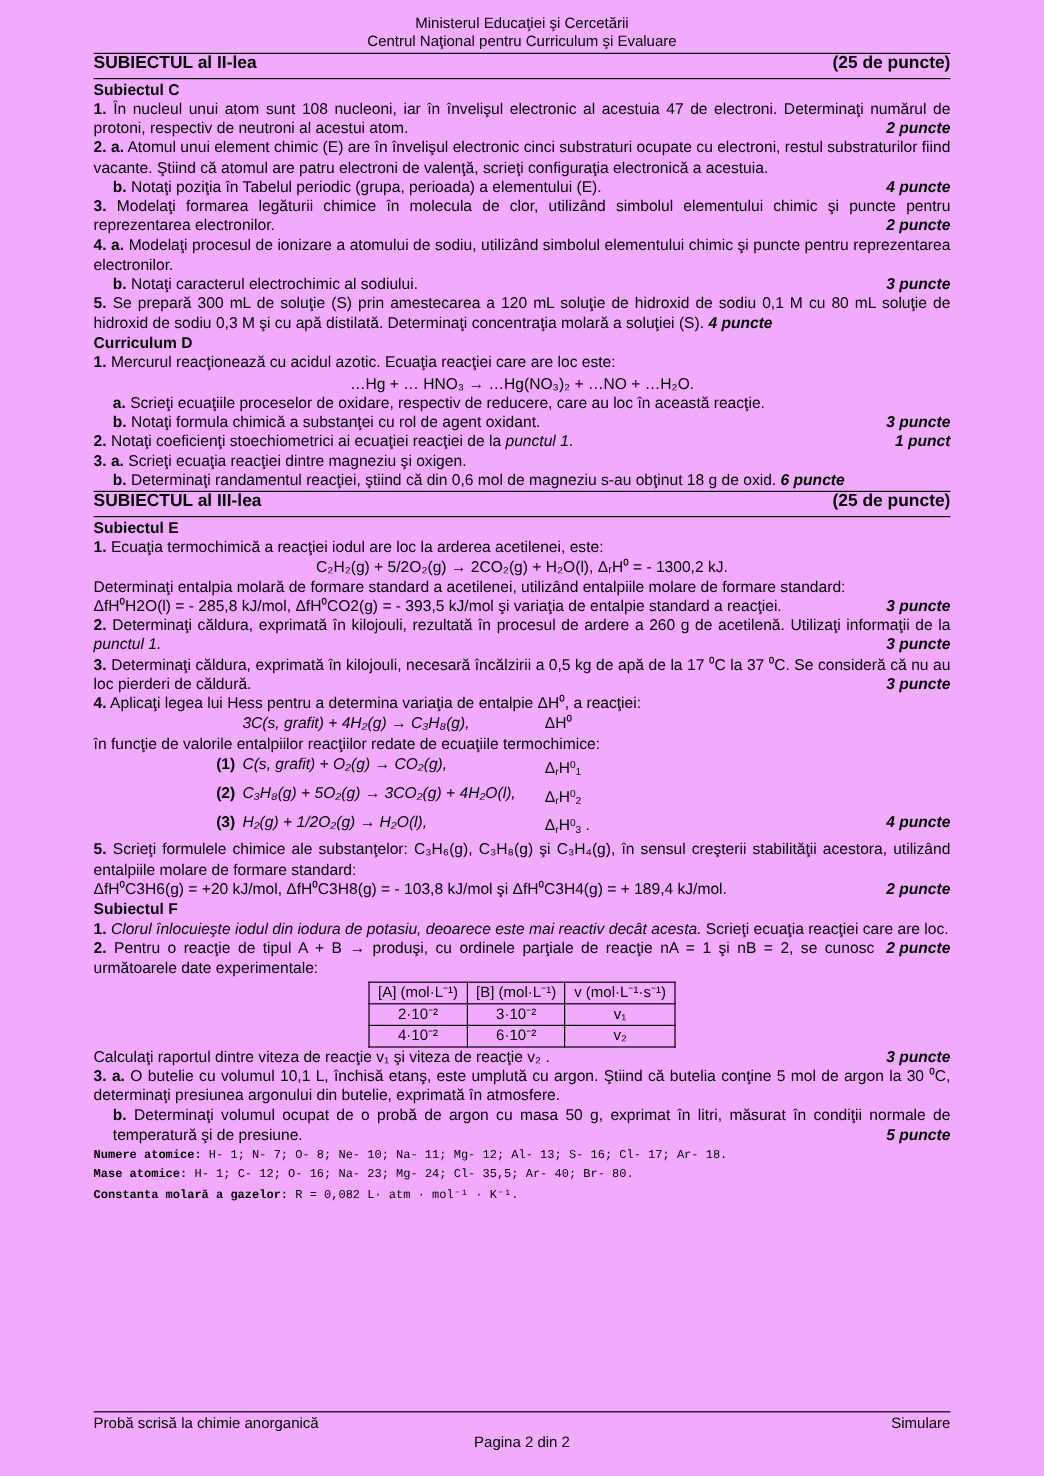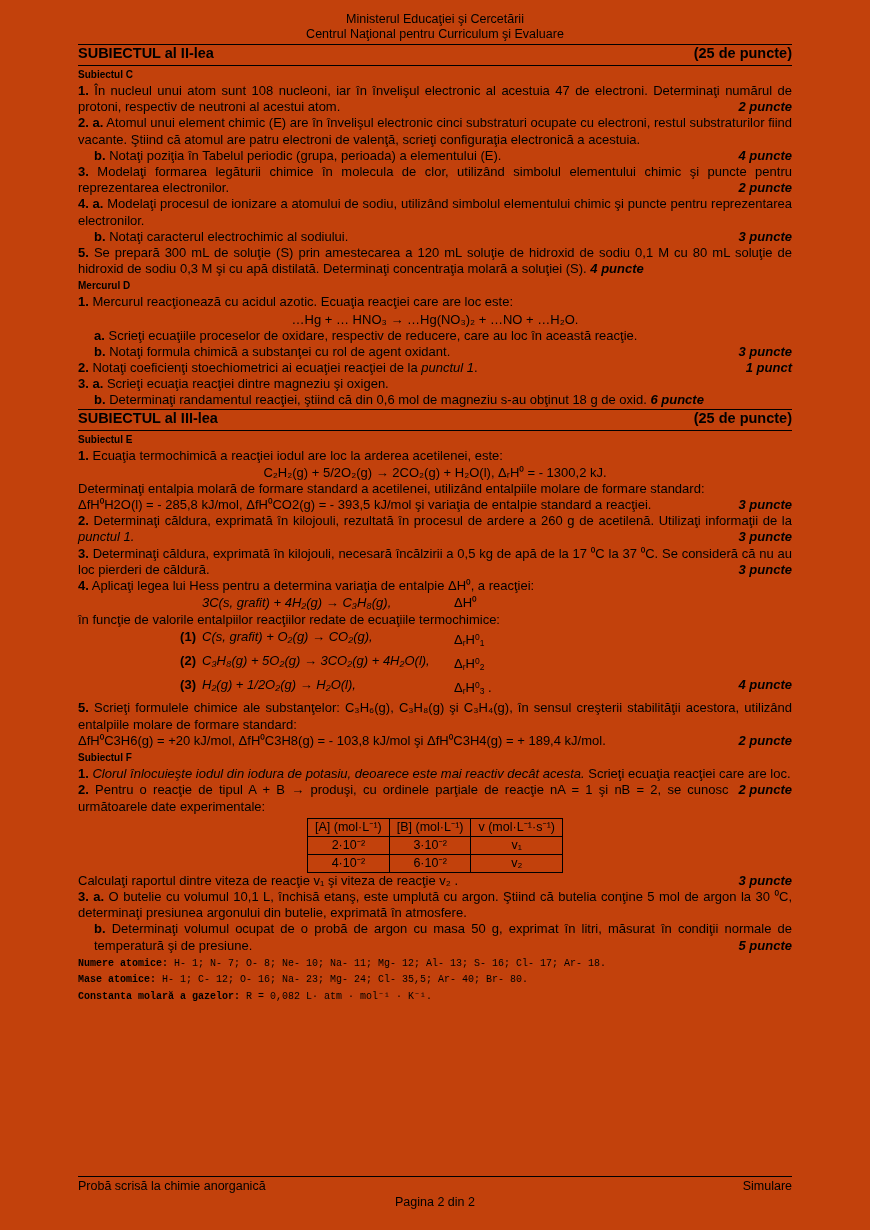--- a/index.html
+++ b/index.html
@@ -8,21 +8,21 @@
     background: #ffffff;
   }
   body {
     font-family: "Liberation Sans", sans-serif;
     color: #000000;
   }
   .page {
     width: 870px;
     height: 1230px;
     position: relative;
-    background: #c2410c;
+    background: #f0abfc;
     box-sizing: border-box;
     padding: 0;
     overflow: hidden;
   }
   .inner {
     position: absolute;
     left: 78px;
     top: 0;
     width: 714px;
   }
@@ -47,21 +47,21 @@
     font-size: 14.5px;
     font-weight: bold;
     border-bottom: 1.3px solid #000;
     padding-bottom: 3px;
     line-height: 17px;
   }
   .subject-bar .lead { letter-spacing: 0px; }
   .subject-bar .pts { font-weight: bold; }
 
   .sub-head {
-    font-size: 10px;
+    font-size: 13px;
     font-weight: bold;
     line-height: 16px;
     margin-top: 1px;
   }
 
   p.q {
     font-size: 13px;
     line-height: 16.2px;
     margin: 0;
     text-align: justify;
@@ -192,21 +192,21 @@
       <span>Notaţi caracterul electrochimic al sodiului.</span>
       <span class="pts-inline">3 puncte</span>
     </p>
 
     <p class="q">
       <b>5.</b>
       <span>Se prepară 300 mL de soluţie (S) prin amestecarea a 120 mL soluţie de hidroxid de sodiu 0,1 M cu 80 mL soluţie de hidroxid de sodiu 0,3 M şi cu apă distilată. Determinaţi concentraţia molară a soluţiei (S).</span>
       <span class="pts-tail">4 puncte</span>
     </p>
 
-    <div class="sub-head">Mercurul D</div>
+    <div class="sub-head">Curriculum D</div>
 
     <p class="q nojust">
       <b>1.</b>
       <span>Mercurul reacţionează cu acidul azotic. Ecuaţia reacţiei care are loc este:</span>
     </p>
     <p class="eq">…Hg + … HNO₃ → …Hg(NO₃)₂ + …NO + …H₂O.</p>
 
     <p class="q indent nojust">
       <b>a.</b>
       <span>Scrieţi ecuaţiile proceselor de oxidare, respectiv de reducere, care au loc în această reacţie.</span>

